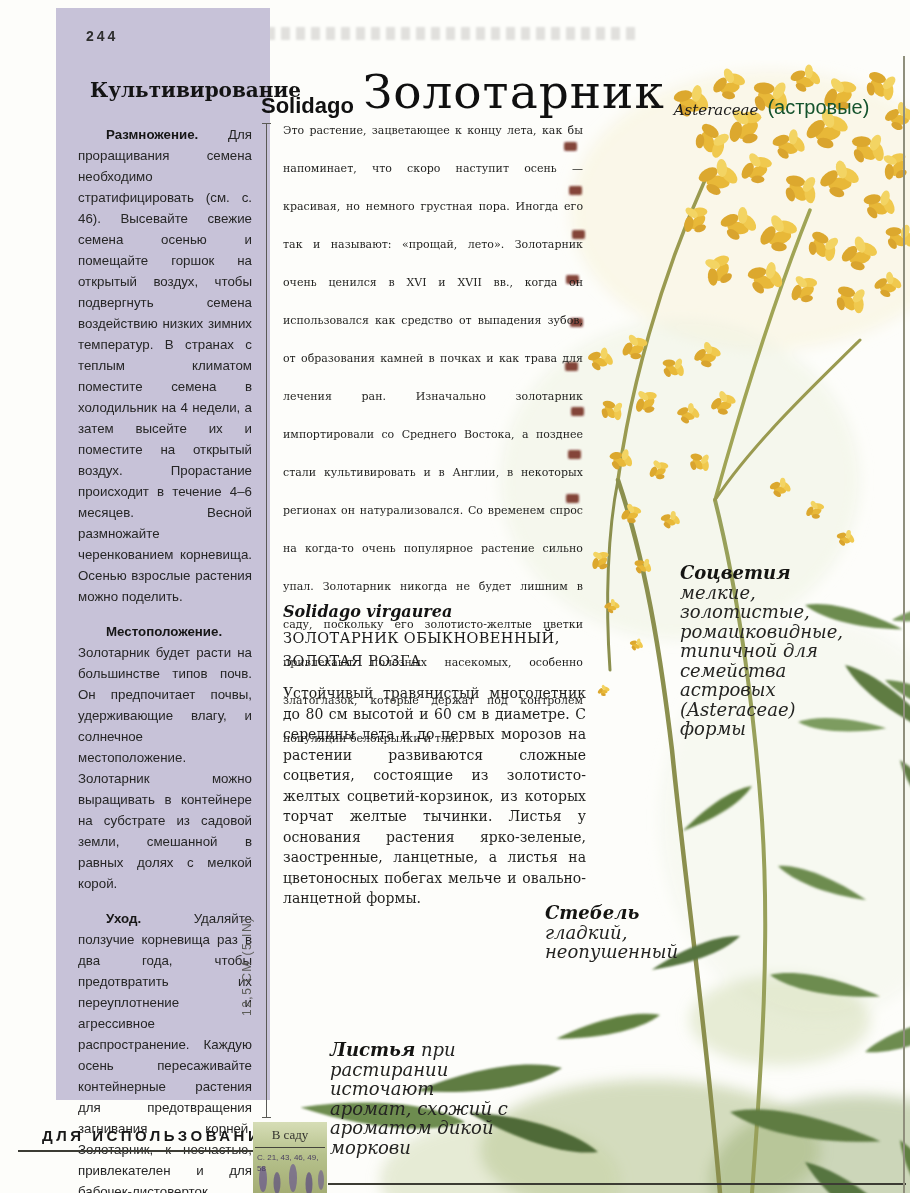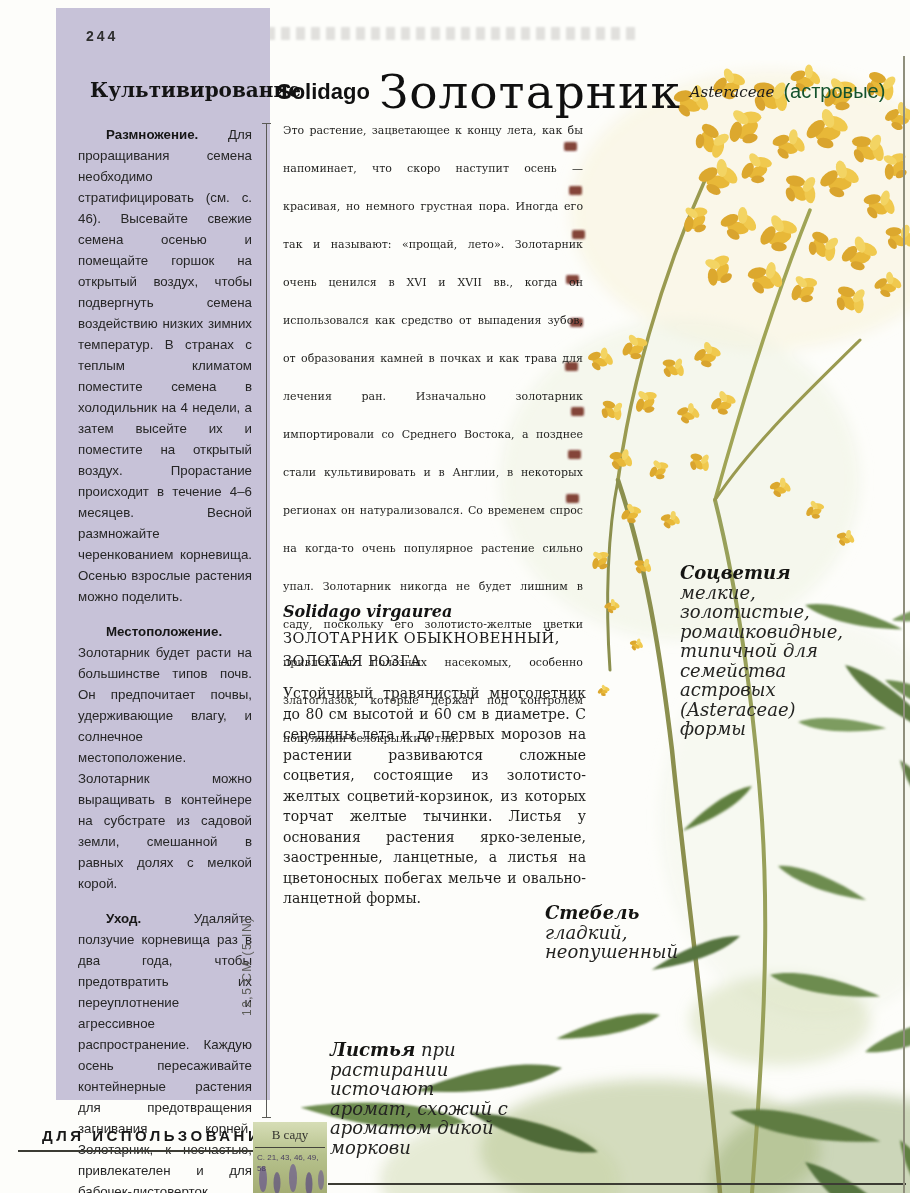--- a/index.html
+++ b/index.html
@@ -35,21 +35,21 @@
   
   .footer-label{
     position:absolute; left:42px; top:1127px;
     font-weight:bold; font-size:15px; letter-spacing:3.5px; color:#181818;
   }
   .footer-rule{ position:absolute; left:18px; top:1150px; width:236px; height:2px; background:#3c3c34; }
   .bottom-rule{ position:absolute; left:328px; top:1183px; width:578px; height:2px; background:#3c3c34; }
   .page-edge{ position:absolute; left:903px; top:56px; width:2px; height:1137px; background:#8f8f7c; }
   
   .title-row{
-    position:absolute; left:277px; top:64px; display:flex; align-items:center; gap:9px;
+    position:absolute; left:261px; top:64px; display:flex; align-items:flex-end; gap:9px;
     white-space:nowrap;
   }
   .genus{ font-weight:bold; font-size:22px; color:#111; }
   .title-ru{ font-family:"DejaVu Serif", serif; font-size:47px; color:#101010; letter-spacing:1px; }
   .family-latin{ font-family:"DejaVu Serif", serif; font-style:italic; font-size:15px; color:#1a1a1a; }
   .family-ru{ font-size:20px; color:#14532d; }
   
   .scale-line{ position:absolute; left:266px; top:123px; width:1px; height:995px; background:#5a5a55; }
   .scale-line::before, .scale-line::after{
     content:""; position:absolute; left:-4px; width:9px; height:1px; background:#5a5a55;

